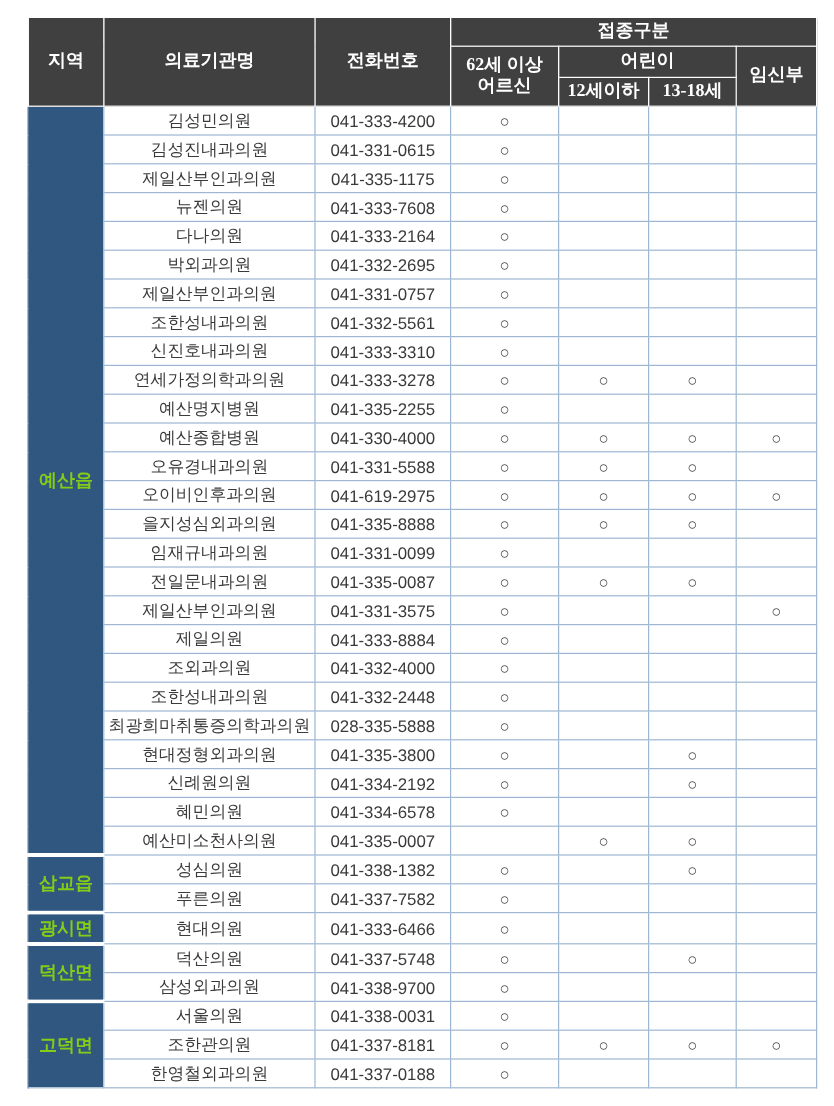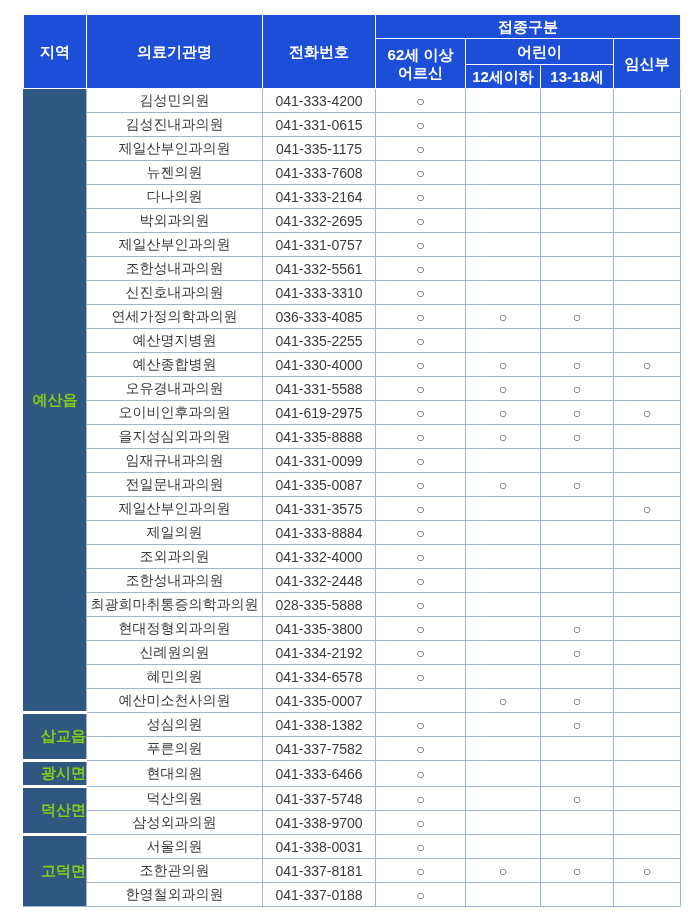--- a/index.html
+++ b/index.html
@@ -8,40 +8,40 @@
     font-family: "Liberation Sans", "DejaVu Sans", sans-serif;
   }
   .stage { position: relative; width: 695px; height: 922px; overflow: hidden; background: #fff; }
   table.vax {
     position: absolute; left: 23px; top: 14px;
     width: 657px; height: 888px;
     border-collapse: collapse; table-layout: fixed;
     border: 1px solid #9DB6D1;
   }
   th {
-    background: #1d4ed8; color: #ffffff; font-weight: bold;
+    background: #404040; color: #ffffff; font-weight: bold;
     font-size: 15px; line-height: 1.18;
     border: 1px solid #ffffff; padding: 0;
-    text-align: center; vertical-align: middle;
+    text-align: center; vertical-align: middle; font-family: Liberation Serif, serif;
   }
   thead tr.h1 { height: 24px; }
   thead tr.h2 { height: 26px; }
   thead tr.h3 { height: 24px; }
   td {
     border: 1px solid #9DB6D1; padding: 0; height: 23px;
     font-size: 14px; color: #3A3A3A;
     text-align: center; vertical-align: middle;
     white-space: nowrap; overflow: hidden;
   }
   td.region {
     background: #2F5780; color: #84cc16;
     font-weight: bold; font-size: 15px;
     border-left: 1px solid #2F5780; border-right: 1px solid #9DB6D1;
   }
-  td.region.sep { border-top: 3px solid #ffffff; text-align: right; }
+  td.region.sep { border-top: 3px solid #ffffff; }
   td.mark { font-size: 14px; color: #4A4A4A; }
   .pre { white-space: pre-line; }
 </style>
 </head>
 <body>
 
 <div class="stage">
   <table class="vax">
     <colgroup>
       <col style="width:63px">
@@ -139,21 +139,21 @@
         <tr>
           <td>신진호내과의원</td>
           <td>041-333-3310</td>
           <td class="mark">○</td>
           <td class="mark"></td>
           <td class="mark"></td>
           <td class="mark"></td>
         </tr>
         <tr>
           <td>연세가정의학과의원</td>
-          <td>036-333-4085</td>
+          <td>041-333-3278</td>
           <td class="mark">○</td>
           <td class="mark">○</td>
           <td class="mark">○</td>
           <td class="mark"></td>
         </tr>
         <tr>
           <td>예산명지병원</td>
           <td>041-335-2255</td>
           <td class="mark">○</td>
           <td class="mark"></td>

